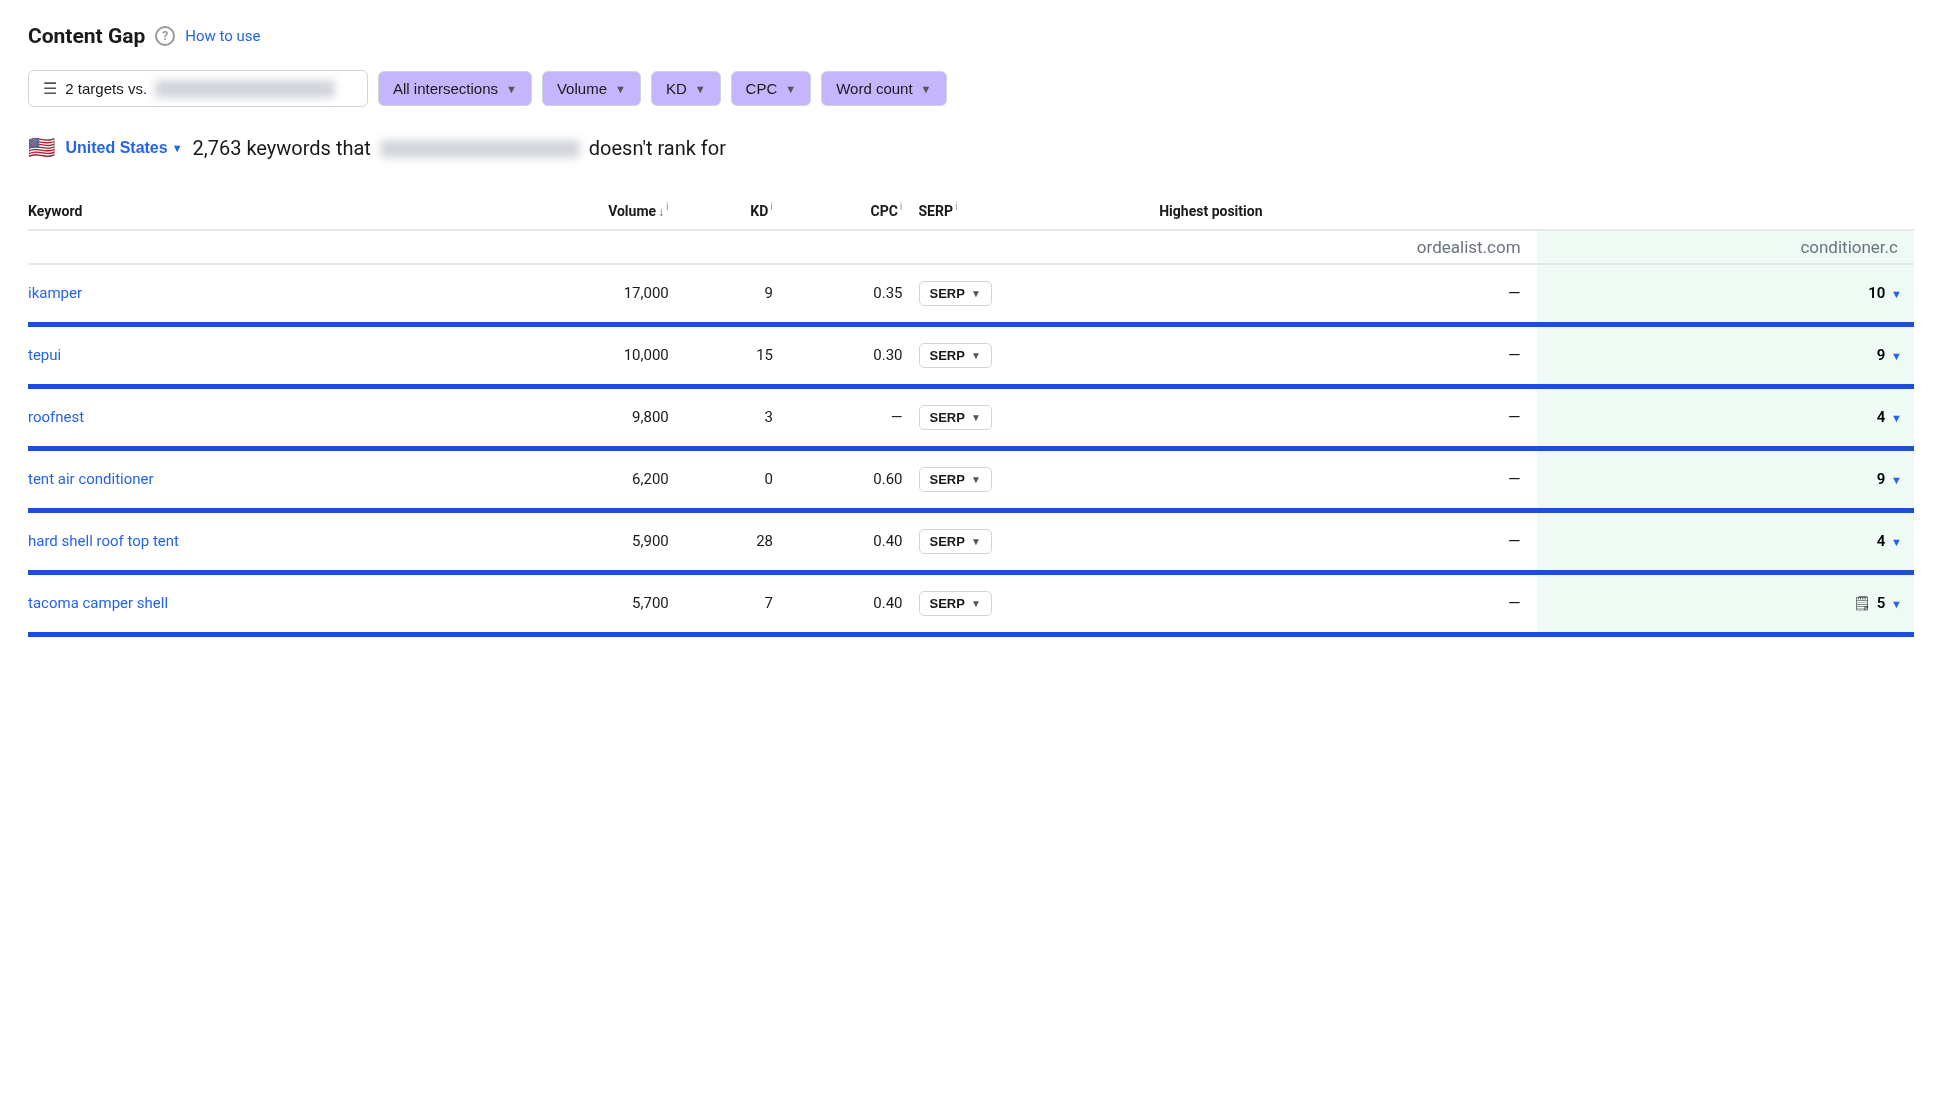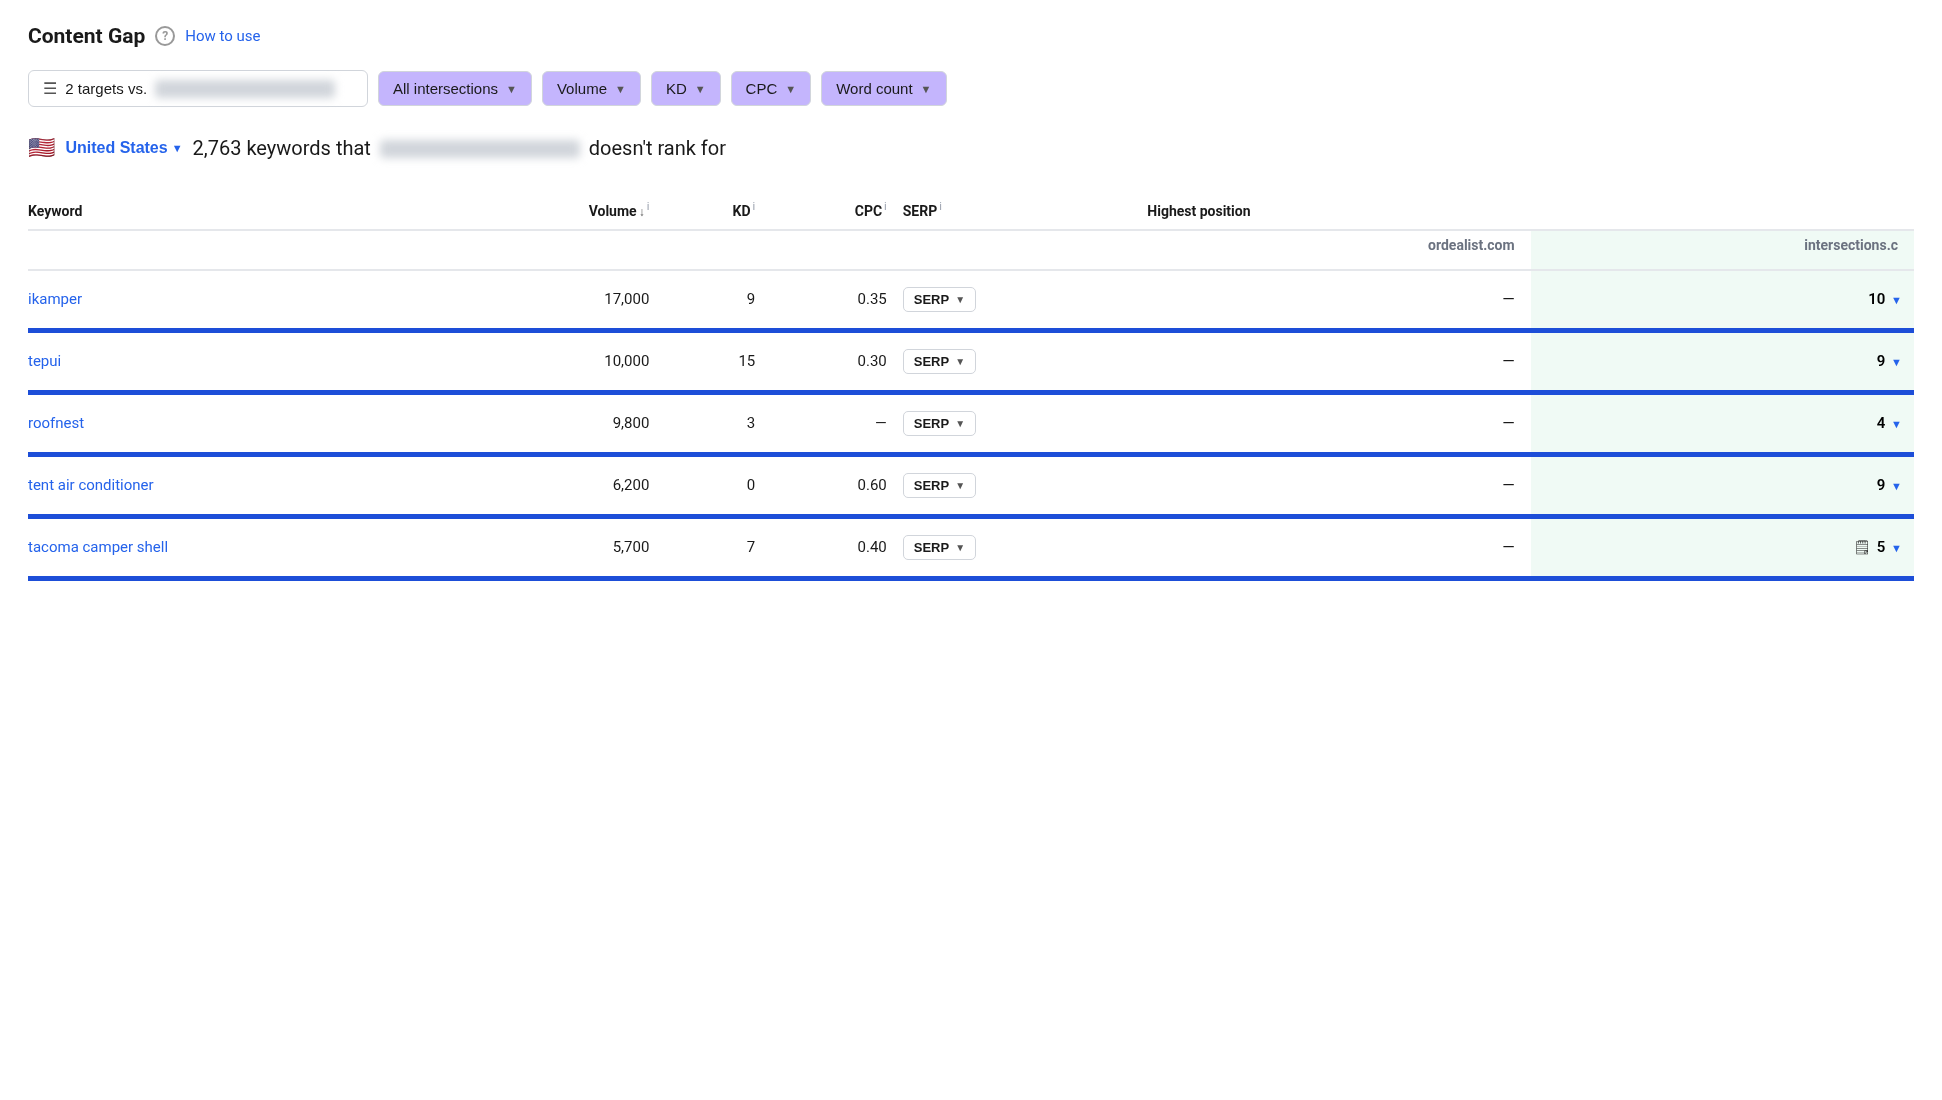--- a/index.html
+++ b/index.html
@@ -163,25 +163,25 @@
       color: #9ca3af;
       font-weight: 400;
       margin-left: 2px;
     }
     .sort-icon {
       font-size: 12px;
       color: #555;
       margin-left: 2px;
     }
     .subheader-row th {
-      font-weight: 700;
-      font-size: 14px;
+      font-weight: 400;
+      font-size: 17px;
       color: #6b7280;
       padding-top: 6px;
-      padding-bottom: 16px;
+      padding-bottom: 6px;
       border-bottom: 1px solid #e5e7eb;
     }
     tbody tr {
       border-bottom: 5px solid #1d4ed8;
     }
     tbody td {
       padding: 16px 16px 16px 0;
       font-size: 15px;
       vertical-align: middle;
     }
@@ -327,21 +327,21 @@
             <span>Highest position</span>
           </th>
         </tr>
         <tr class="subheader-row">
           <th></th>
           <th></th>
           <th></th>
           <th></th>
           <th></th>
           <th class="col-ordealist">ordealist.com</th>
-          <th class="col-offroad">intersections.c</th>
+          <th class="col-offroad">conditioner.c</th>
         </tr>
       </thead>
       <tbody id="table-body">
 
       <tr>
       <td>
         <a class="keyword-link">ikamper</a>
       </td>
       <td class="numeric">17,000</td>
       <td class="numeric">9</td>
@@ -417,20 +417,42 @@
           <span>SERP</span>
           <span class="serp-arrow">▼</span>
         </button>
       </td>
       <td class="numeric col-ordealist">
         <span class="dash">—</span>
       </td>
       <td class="position-cell col-offroad">
         
         <span class="position-value">9</span>
+        <span class="position-arrow">▼</span>
+      </td>
+    </tr>
+          <tr>
+      <td>
+        <a class="keyword-link">hard shell roof top tent</a>
+      </td>
+      <td class="numeric">5,900</td>
+      <td class="numeric">28</td>
+      <td class="numeric">0.40</td>
+      <td>
+        <button class="serp-btn">
+          <span>SERP</span>
+          <span class="serp-arrow">▼</span>
+        </button>
+      </td>
+      <td class="numeric col-ordealist">
+        <span class="dash">—</span>
+      </td>
+      <td class="position-cell col-offroad">
+        
+        <span class="position-value">4</span>
         <span class="position-arrow">▼</span>
       </td>
     </tr>
           <tr>
       <td>
         <a class="keyword-link">tacoma camper shell</a>
       </td>
       <td class="numeric">5,700</td>
       <td class="numeric">7</td>
       <td class="numeric">0.40</td>

